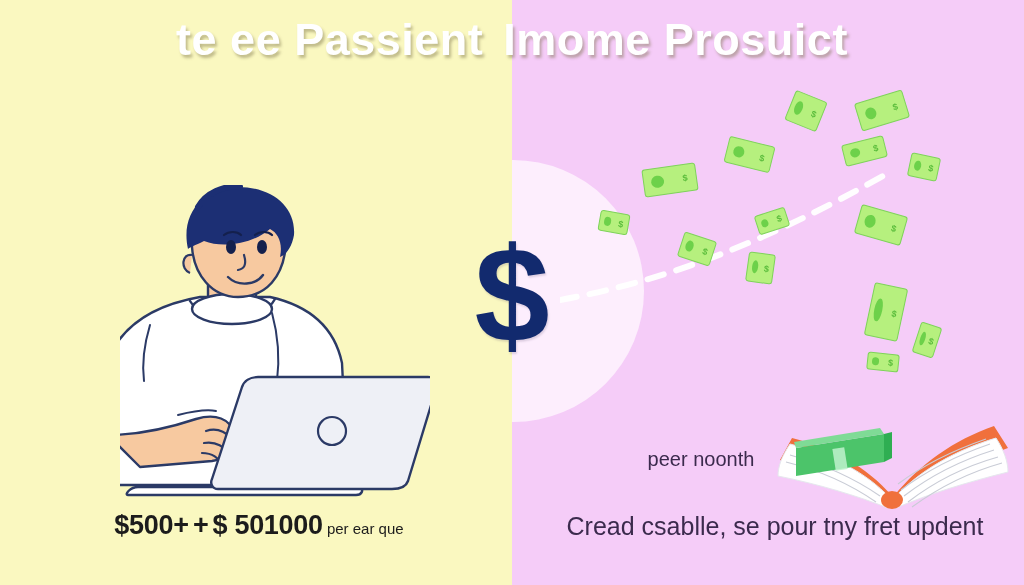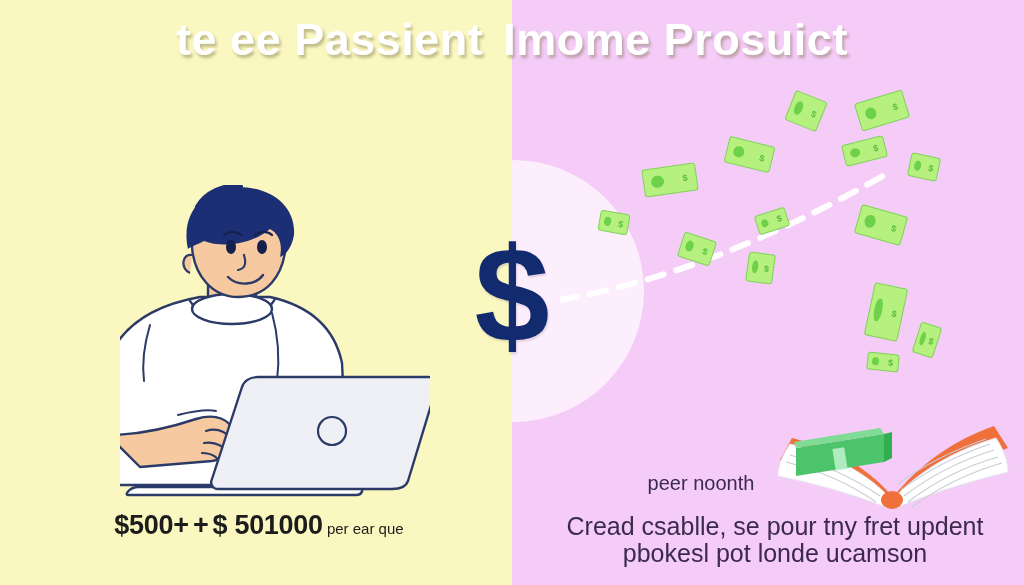--- a/index.html
+++ b/index.html
@@ -76,21 +76,21 @@
   .price{
     position:absolute;left:576px;top:398px;width:400px;
     text-align:center;
     font-size:52px;font-weight:bold;color:#ffffff;
     text-shadow:2px 3px 4px rgba(150,110,150,.45);
     white-space:nowrap;
     line-height:58px;
     z-index:6;
   }
   .price-sub{
-    position:absolute;left:576px;top:472px;width:250px;
+    position:absolute;left:576px;top:448px;width:250px;
     text-align:center;
     font-size:20px;color:#3b2a4d;
     z-index:6;
   }
 
   
   .cap-left{
     position:absolute;left:24px;top:510px;width:470px;
     text-align:center;color:#1c1c1c;
   }
@@ -234,16 +234,15 @@
     <div class="l1">
       <b>$500+</b>
       <b>+</b>
       <b>$ 501000</b>
       <span>per ear que</span>
     </div>
   </div>
 
   <div class="cap-right">
     <div>Cread csablle, se pour tny fret updent</div>
-    <div>pbokesl pot londe ucamson</div>
   </div>
 
 </div>
 
 </body></html>

